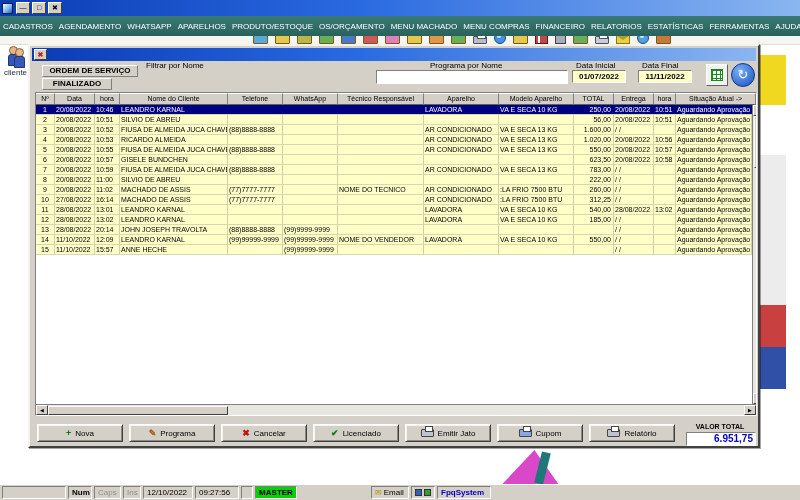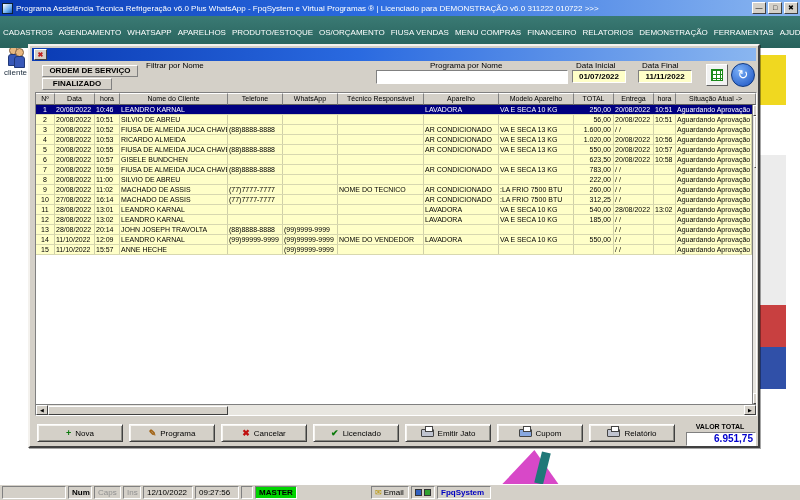--- a/index.html
+++ b/index.html
@@ -15,21 +15,21 @@
   .app-icon { width:11px; height:11px; margin-right:3px;
     background: linear-gradient(135deg,#ffffff,#6fb0f0 60%,#1a5ac0); border:1px solid #123; }
   .title-text { flex:1; font-size:8px; white-space:nowrap; overflow:hidden; }
   .win-btns { display:flex; gap:2px; }
   .win-btn { width:14px; height:12px; background:#d4d0c8; border:1px solid;
     border-color:#ffffff #404040 #404040 #ffffff; font-size:7px; line-height:10px;
     text-align:center; color:#000; }
   
   .menubar { position:absolute; left:0; top:16px; right:0; height:13px;
     background: linear-gradient(#3a7a74,#28625c); display:flex; align-items:center;
-    gap:6px; padding:16px 3px; color:#fff; z-index:3; white-space:nowrap; }
+    gap:6px; padding:10px 3px; color:#fff; z-index:3; white-space:nowrap; }
   .menu-item { font-size:8px; }
   .env-glyph { color:#f0d020; margin-right:2px; }
   
   .toolband { position:absolute; left:0; top:29px; right:0; height:16px;
     background:#f7f5f0; border-bottom:1px solid #e2ded4; z-index:1; }
   .toolbar-icons { position:absolute; left:253px; top:31px; height:13px;
     display:flex; gap:7px; align-items:flex-end; z-index:2; }
   .tbicon { display:inline-block; }
   .icon-folder { width:15px; height:10px; border:1px solid #7a5a14; border-radius:1px; position:relative; }
   .icon-folder::before { content:""; position:absolute; top:-4px; left:-1px; width:7px; height:3px;
@@ -156,40 +156,39 @@
   .seg .env-glyph { color:#b89400; }
   .mini-sq { display:inline-block; width:7px; height:7px; margin-right:2px; border:1px solid #333; vertical-align:middle; }
 </style>
 </head>
 <body>
 
 <div id="screen">
 
   <div class="titlebar">
     <div class="app-icon"></div>
-    <div class="title-text">Programa Assistência Técnica Refrigeração v6.0 Plus WhatsApp - FpqSystem e Virtual Programas ® | Licenciado para  DEMONSTRAÇÃO v6.0 311222 010722 &gt;&gt;&gt;</div>
     <div class="win-btns">
       <div class="win-btn">—</div>
       <div class="win-btn">□</div>
       <div class="win-btn">✖</div>
     </div>
   </div>
 
   <div class="menubar">
       <span class="menu-item">CADASTROS</span>
       <span class="menu-item">AGENDAMENTO</span>
       <span class="menu-item">WHATSAPP</span>
       <span class="menu-item">APARELHOS</span>
       <span class="menu-item">PRODUTO/ESTOQUE</span>
       <span class="menu-item">OS/ORÇAMENTO</span>
-      <span class="menu-item">FIUSA VENDAS</span>
+      <span class="menu-item">MENU MACHADO</span>
       <span class="menu-item">MENU COMPRAS</span>
       <span class="menu-item">FINANCEIRO</span>
       <span class="menu-item">RELATORIOS</span>
-      <span class="menu-item">DEMONSTRAÇÃO</span>
+      <span class="menu-item">ESTATÍSTICAS</span>
       <span class="menu-item">FERRAMENTAS</span>
       <span class="menu-item">AJUDA</span>
       <span class="menu-item"><span class="env-glyph">✉</span>E-MAIL</span>
     </div>
 
   <div class="toolband"></div>
   <div class="toolbar-icons">
       <span class="tbicon icon-folder" style="background: rgb(88, 168, 216);"></span>
       <span class="tbicon icon-folder" style="background: rgb(232, 200, 72);"></span>
       <span class="tbicon icon-folder" style="background: rgb(184, 184, 72);"></span>

